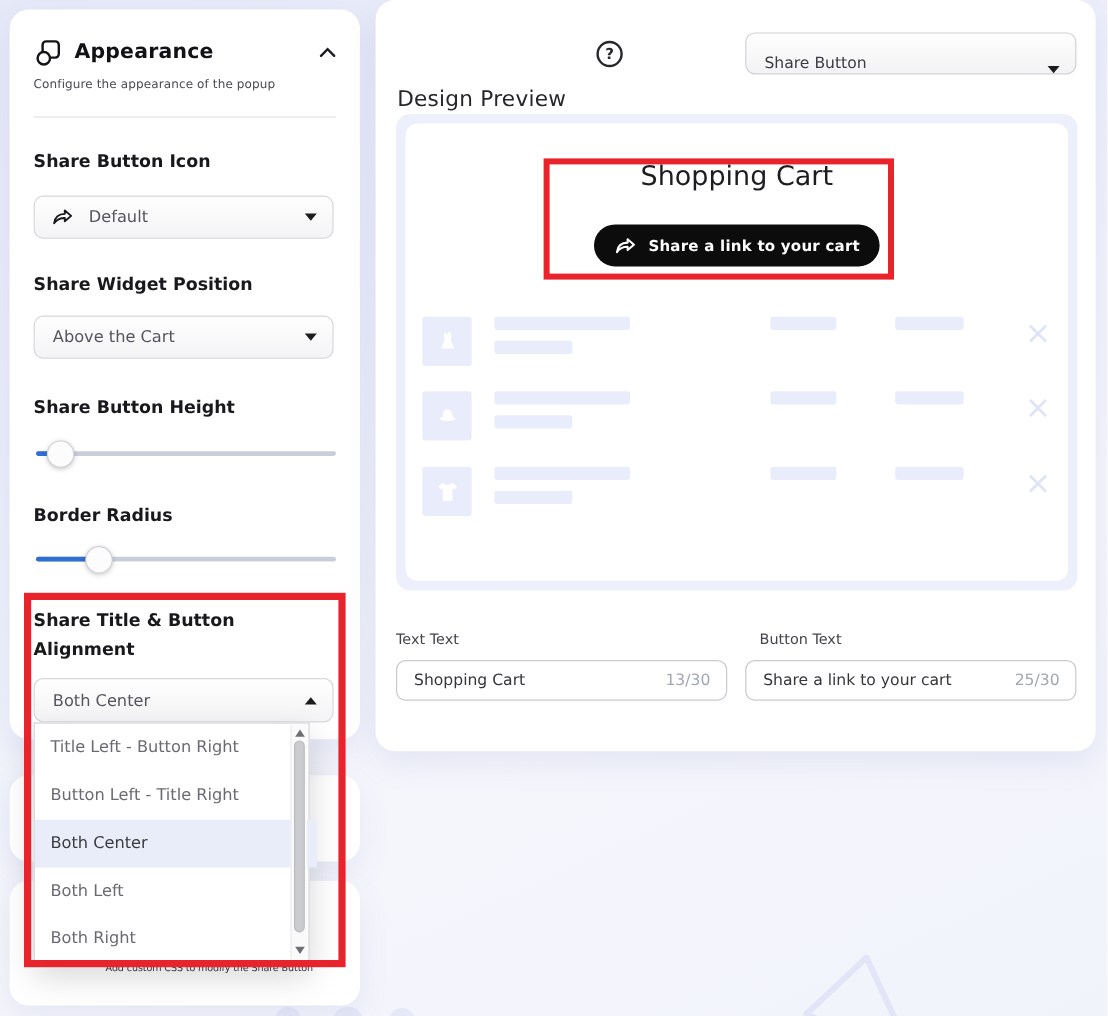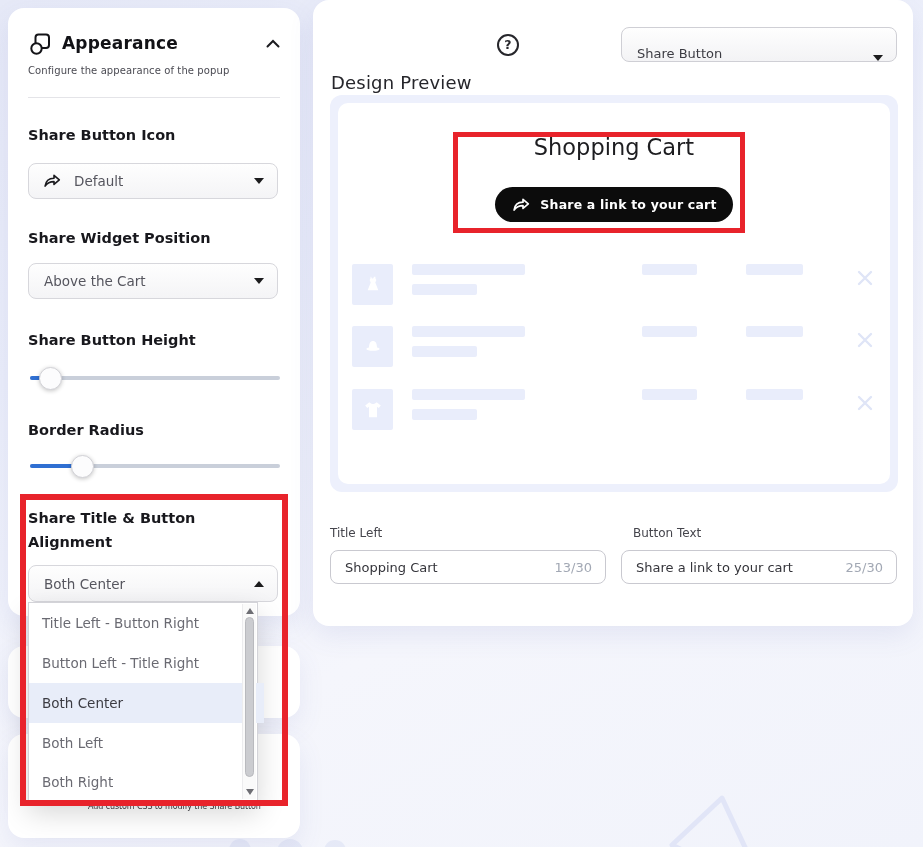--- a/index.html
+++ b/index.html
@@ -235,21 +235,21 @@
           <div class="bar br"></div>
           <div class="xwrap">
             <svg width="18" height="18" viewBox="0 0 18 18">
                 <path d="M3 3 L15 15 M15 3 L3 15" stroke="#dfe5f7" stroke-width="2.4" stroke-linecap="round"></path>
               </svg>
           </div>
         </div>
       </div>
     </div>
 
-    <div class="in-label" style="left:17px">Title Left</div>
+    <div class="in-label" style="left:17px">Text Text</div>
     <div class="text-input-wrap" style="left:17px">
       <input type="text" value="Shopping Cart" style="">
       <span class="counter">13/30</span>
     </div>
     <div class="in-label" style="left:320px">Button Text</div>
     <div class="text-input-wrap" style="left:308px">
       <input type="text" value="Share a link to your cart" style="">
       <span class="counter">25/30</span>
     </div>
   </div>

